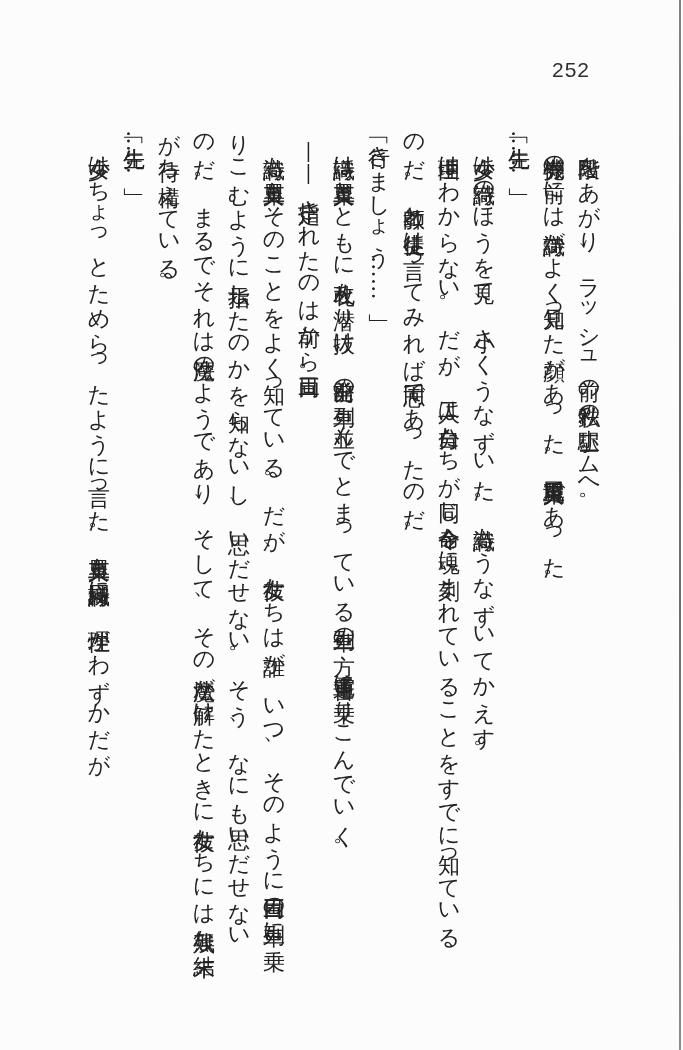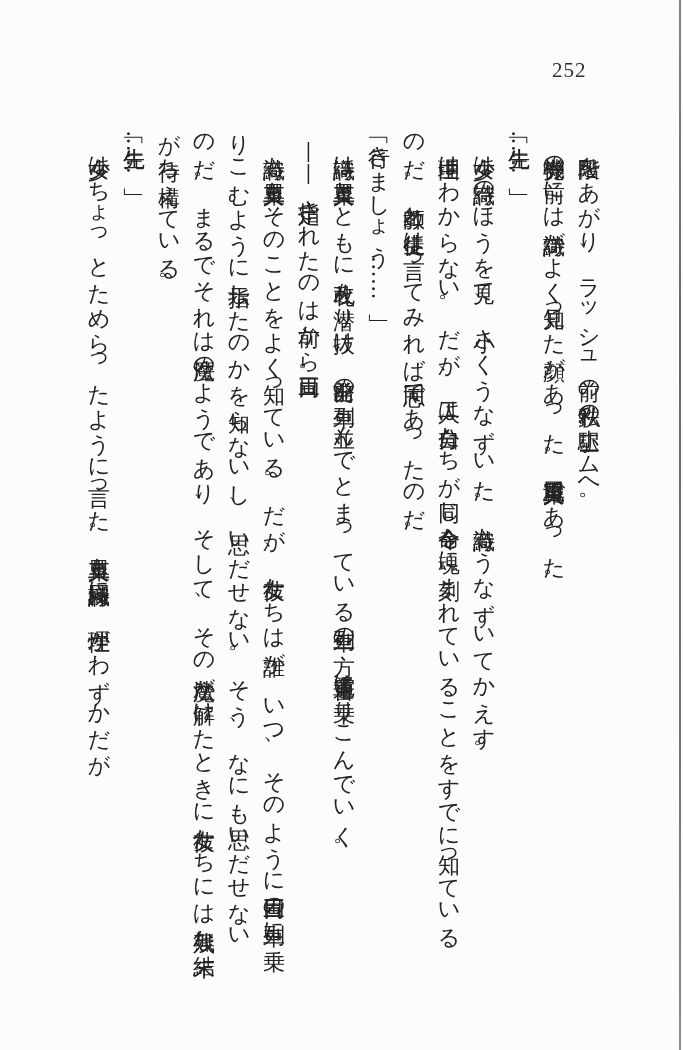--- a/index.html
+++ b/index.html
@@ -18,21 +18,21 @@
     height: 1050px;
     background: #fcfcfc;
   }
   .page-number {
     position: absolute;
     top: 58px;
     left: 552px;
     font-size: 21px;
     letter-spacing: 1px;
     color: #2e2e2e;
-    font-family: Liberation Serif, serif;
+    font-family: Liberation Sans, sans-serif;
   }
   .text-block {
     position: absolute;
     top: 119px;
     left: 47px;
     width: 560px;
     height: 836px;
     writing-mode: vertical-rl;
     text-orientation: mixed;
     font-size: 22px;

